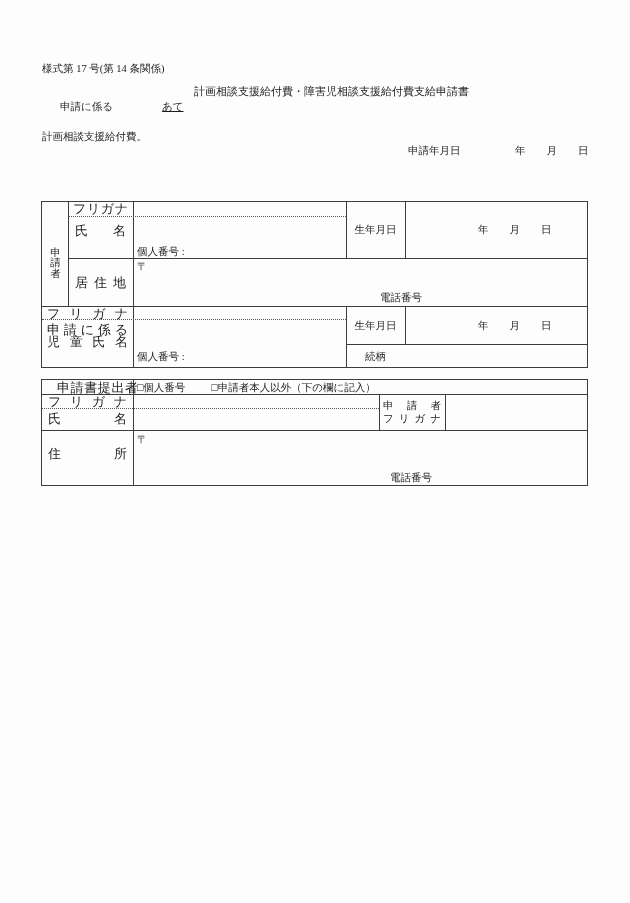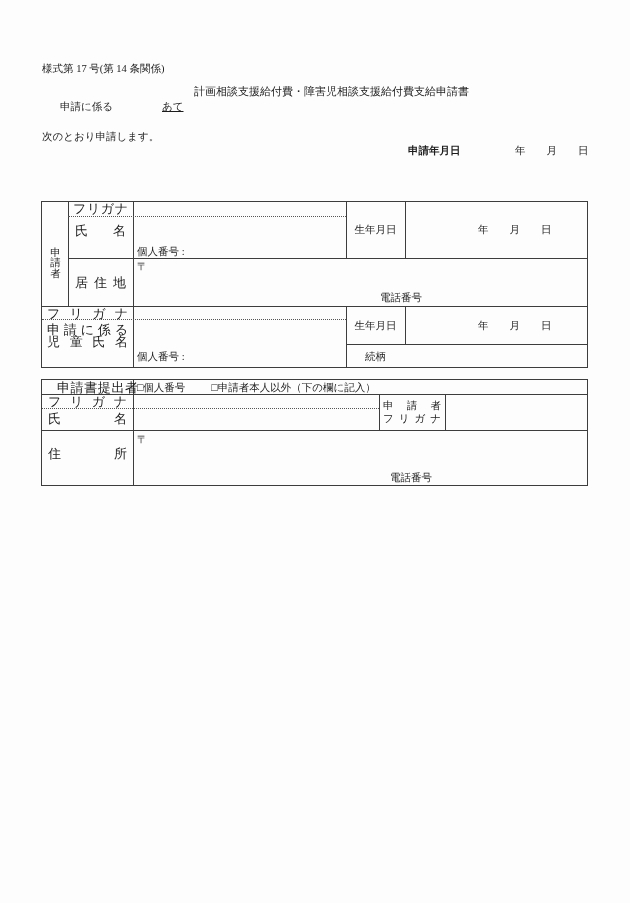--- a/index.html
+++ b/index.html
@@ -57,22 +57,22 @@
 </style>
 </head>
 <body>
 
 <div class="page">
 
   <div class="t" style="left:42px; top:63px;">様式第 17 号(第 14 条関係)</div>
   <div class="t title" style="left:170px; top:86px;margin-left:24px;">計画相談支援給付費・障害児相談支援給付費支給申請書</div>
   <div class="t" style="left:60px; top:101px;">申請に係る</div>
   <div class="t" style="left:162px; top:101px;text-decoration:underline;">あて</div>
-  <div class="t" style="left:42px; top:131px;">次のとおり申請します。</div>
-  <div class="t" style="left:408px; top:145px;font-weight:bold;">申請年月日</div>
+  <div class="t" style="left:42px; top:131px;">計画相談支援給付費。</div>
+  <div class="t" style="left:408px; top:145px;">申請年月日</div>
   <div class="date-row" style="left:515px; top:145px;">
     <span>年</span>
     <span>月</span>
     <span>日</span>
   </div>
 
   <div class="frame" style="left:41px; top:201px; width:547px; height:167px;"></div>
 
   <div class="vline" style="left:68px; top:202px; height:104px;"></div>
   <div class="vline" style="left:133px; top:202px; height:165px;"></div>

